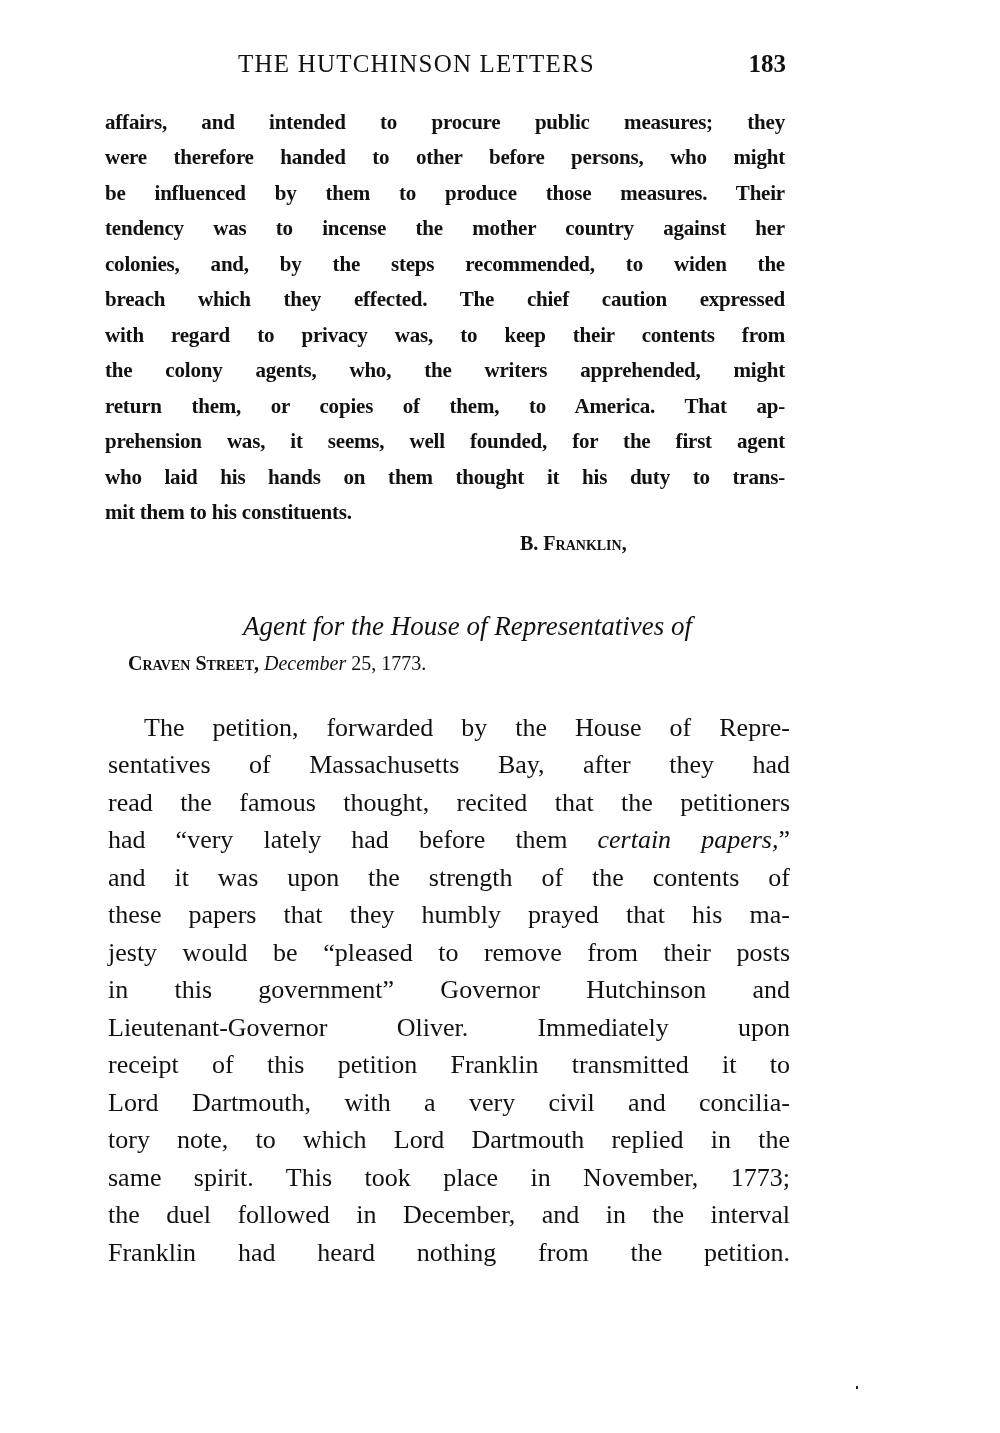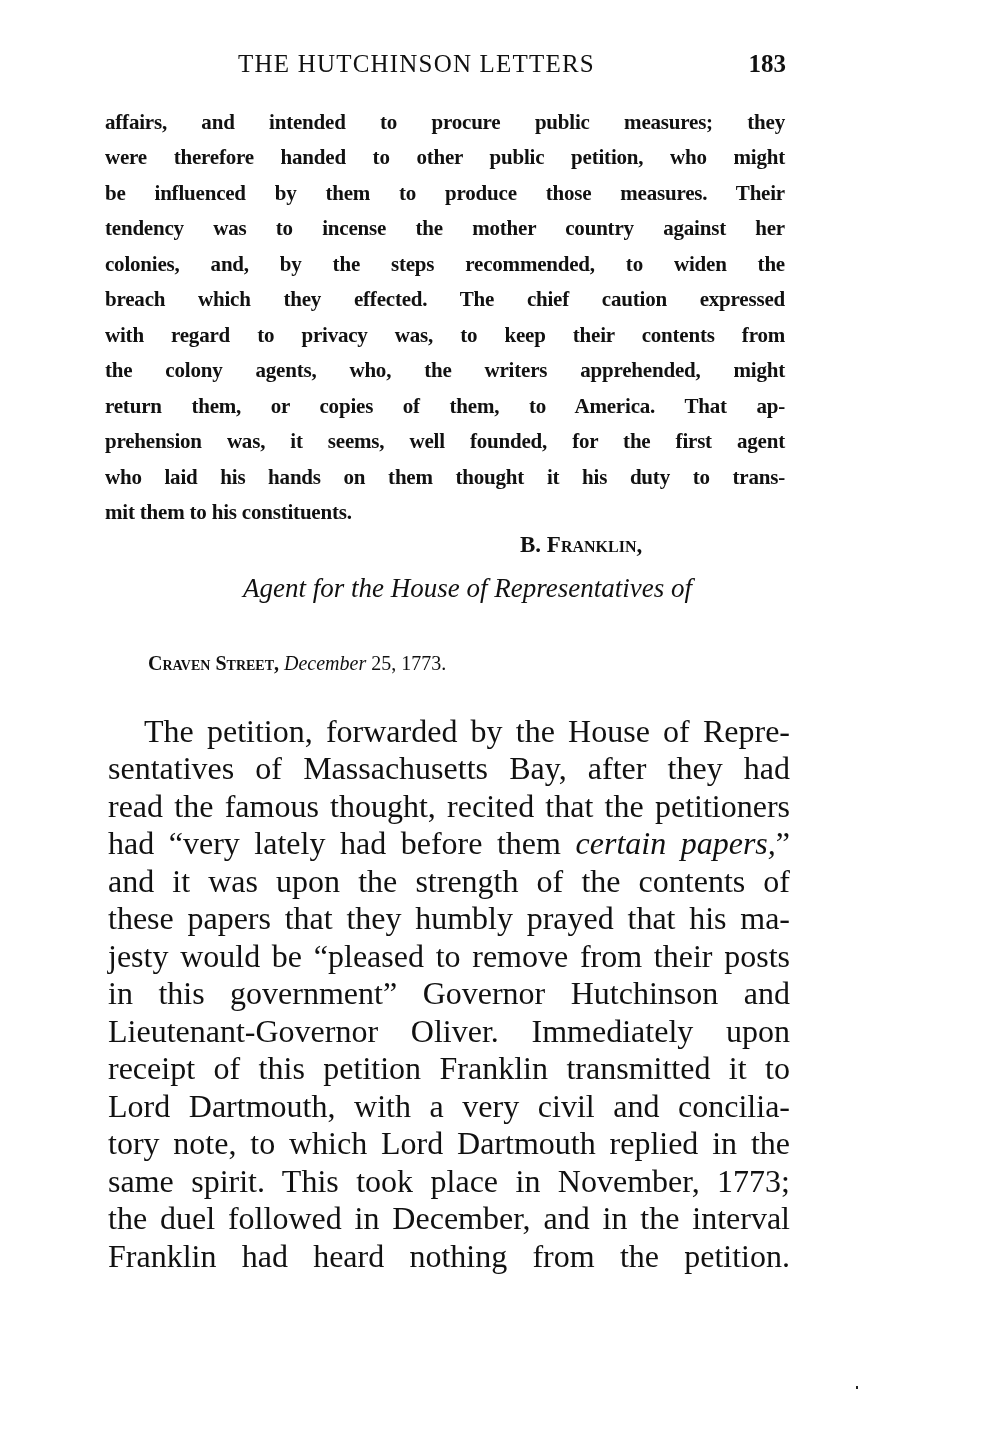--- a/index.html
+++ b/index.html
@@ -8,44 +8,44 @@
   .page { position: absolute; left: 0; top: 0; width: 1000px; height: 1433px; font-family: Liberation Serif, serif; }
 
   .running-head { position: absolute; top: 50px; left: 238px; width: 548px; height: 36px;
                   font-size: 25px; letter-spacing: 1.2px; }
   .running-head .title { position: absolute; left: 0; top: 0; }
   .running-head .folio { position: absolute; right: 0; top: 0; font-weight: bold; letter-spacing: 0; }
 
   .line { position: absolute; white-space: nowrap; display: block; }
   .small { font-size: 21px; left: 105px; width: 680px; text-align: justify; text-align-last: justify;
            font-weight: bold; letter-spacing: -0.2px; }
-  .large { font-size: 32px; left: 108px; width: 682px; text-align: justify; text-align-last: justify; }
+  .large { font-size: 26px; left: 108px; width: 682px; text-align: justify; text-align-last: justify; }
   .last-line { text-align-last: left; }
 
-  .sig-name { position: absolute; left: 520px; top: 532px; font-size: 23px; font-weight: bold; }
+  .sig-name { position: absolute; left: 520px; top: 532px; font-size: 20px; font-weight: bold; }
   .sc { font-variant: small-caps; }
-  .sig-title { position: absolute; font-style: italic; font-size: 27px; }
-  .dateline { position: absolute; left: 148px; top: 652px; font-size: 20px; font-weight: bold; }
+  .sig-title { position: absolute; font-style: italic; font-size: 27px; margin-top: 38px; }
+  .dateline { position: absolute; left: 128px; top: 652px; font-size: 20px; font-weight: bold; }
   .dateline .it { font-style: italic; font-weight: normal; }
 
   .speck { position: absolute; left: 856px; top: 1386px; width: 2px; height: 3px; background: #222; }
 </style>
 </head>
 <body>
 
 <div class="page">
 
   <div class="running-head">
     <span class="title">THE HUTCHINSON LETTERS</span>
     <span class="folio">183</span>
   </div>
 
   <div>
     <span class="line small" style="top:110px">affairs, and intended to procure public measures; they</span>
-    <span class="line small" style="top:145px">were therefore handed to other public petition, who might</span>
+    <span class="line small" style="top:145px">were therefore handed to other before persons, who might</span>
     <span class="line small" style="top:181px">be influenced by them to produce those measures. Their</span>
     <span class="line small" style="top:216px">tendency was to incense the mother country against her</span>
     <span class="line small" style="top:252px">colonies, and, by the steps recommended, to widen the</span>
     <span class="line small" style="top:287px">breach which they effected. The chief caution expressed</span>
     <span class="line small" style="top:323px">with regard to privacy was, to keep their contents from</span>
     <span class="line small" style="top:358px">the colony agents, who, the writers apprehended, might</span>
     <span class="line small" style="top:394px">return them, or copies of them, to America. That ap-</span>
     <span class="line small" style="top:429px">prehension was, it seems, well founded, for the first agent</span>
     <span class="line small" style="top:465px">who laid his hands on them thought it his duty to trans-</span>
     <span class="line small last-line" style="top:500px">mit them to his constituents.</span>

